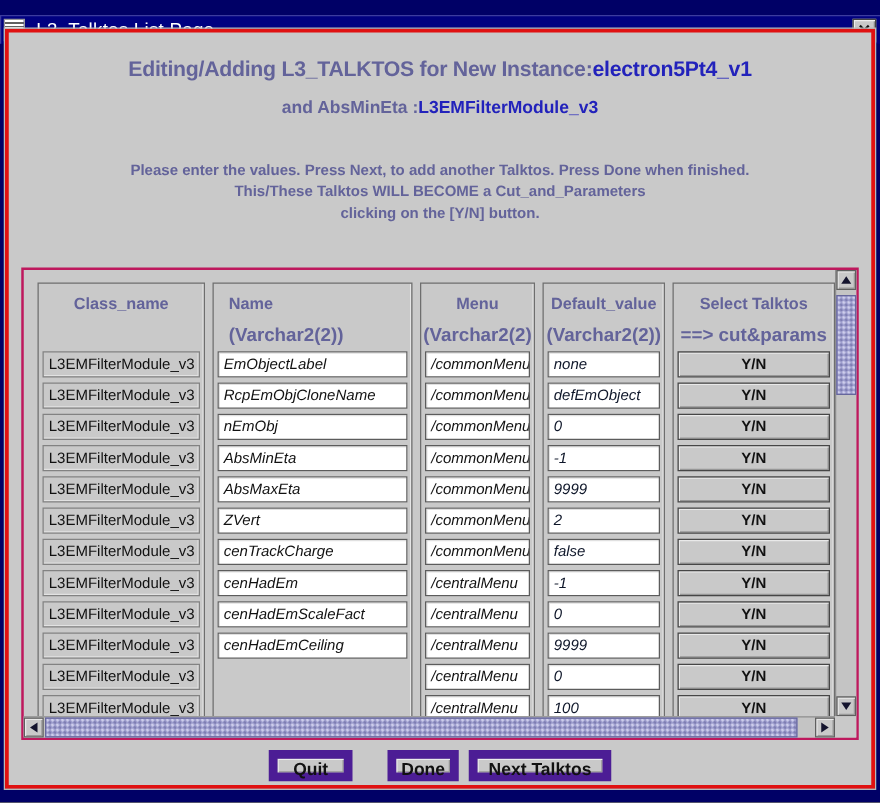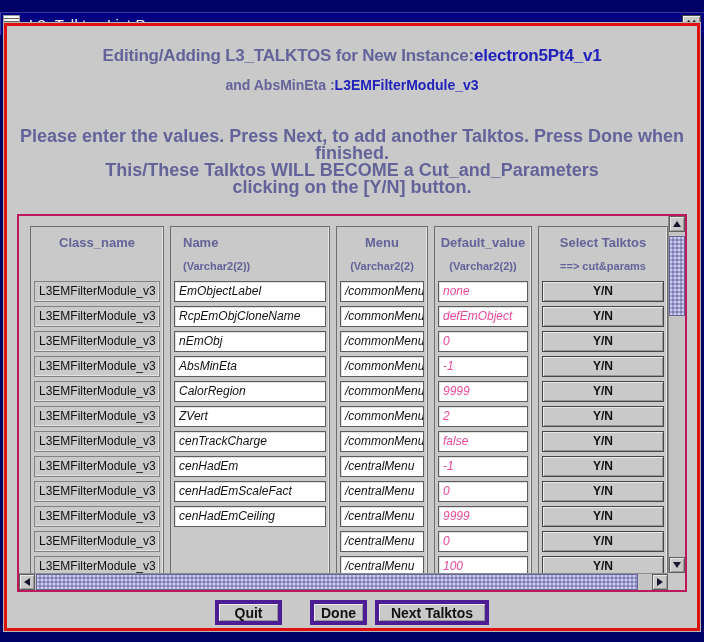--- a/index.html
+++ b/index.html
@@ -41,21 +41,21 @@
     background:#c9c9c9;
   }
 
   .hline1 { position:absolute; top:20px; left:0; right:0; text-align:center;
     font-size:17px; font-weight:bold; color:#63639a; letter-spacing:-0.2px; }
   .hline2 { position:absolute; top:51px; left:0; right:0; text-align:center;
     font-size:14px; font-weight:bold; color:#63639a; }
   .blue { color:#2222bb; }
 
   .instructions { position:absolute; top:102px; left:0; right:0; text-align:center;
-    font-size:18px; font-weight:bold; color:#63639a; line-height:17px; }
+    font-size:12px; font-weight:bold; color:#63639a; line-height:17px; }
 
   
   .scrollpane {
     position:absolute; left:10px; top:188px; width:670px; height:378px;
     border:2px solid #be185d; background:#c9c9c9;
   }
   .viewport { position:absolute; left:0; top:0; right:17px; bottom:17px; overflow:hidden; }
 
   .col {
     position:absolute; top:10px; height:600px;
@@ -64,37 +64,37 @@
   }
   .col-class   { left:11px;  width:134px; }
   .col-name    { left:151px; width:160px; }
   .col-menu    { left:317px; width:92px;  }
   .col-default { left:415px; width:98px;  }
   .col-select  { left:519px; width:130px; }
 
   .col-header { height:54px; padding-top:8px; }
   .col-title { font-size:13px; font-weight:bold; color:#63639a; height:25px;
     text-align:center; white-space:nowrap; overflow:hidden; }
-  .col-sub   { font-size:11px; font-weight:bold; color:#63639a; height:22px;
+  .col-sub   { font-size:15px; font-weight:bold; color:#63639a; height:22px;
     text-align:center; white-space:nowrap; overflow:hidden; }
   .col-name .col-title, .col-name .col-sub { text-align:left; padding-left:12px; }
 
   .rowcells .cell {
     height:21px; margin:0 3px 4px 3px;
     font-size:12px; line-height:19px; white-space:nowrap; overflow:hidden;
   }
   .cell-label {
     background:#c9c9c9; border:1px solid #828282; color:#111;
     padding-left:4px; box-shadow: inset -1px -1px 0 #e2e2e2;
   }
   .cell-input {
     background:#ffffff; border:1px solid #5c5c5c; color:#111;
     padding-left:4px; box-shadow: inset 1px 1px 0 rgba(0,0,0,0.12); font-style: italic;
   }
-  .cell-red { color:#ec4899; }
+  .cell-red { color:#0f172a; }
   .yn-button {
     background:#c9c9c9; border:1px solid #464646; color:#111;
     font-weight:bold; font-size:13px; text-align:center;
     box-shadow: inset 1px 1px 0 #e9e9e9, inset -1px -1px 0 #979797;
     cursor:default;
   }
 
   
   .vsb { position:absolute; top:0; right:0; width:17px; bottom:17px;
     background:#c4c4c4; border-left:1px solid #8e8e8e; }
@@ -127,21 +127,21 @@
       radial-gradient(circle at 3px 3px, #7d7db2 1px, transparent 1.2px);
     background-size:4px 4px;
   }
   .vthumb { position:absolute; left:0; top:20px; width:16px; height:80px; }
   .hthumb { position:absolute; left:17px; top:0; height:16px; width:602px; }
 
   
   .footer { position:absolute; left:0; right:0; top:574px; height:25px;
     display:flex; justify-content:center; gap:8px; }
   .mbtn {
-    height:25px; background:#c9c9c9; border:4px solid #4c1d95;
+    height:25px; background:#c9c9c9; border:7px solid #4c1d95;
     box-shadow: inset 1px 1px 0 #ebebeb, inset -1px -1px 0 #969696;
     font-family:"Liberation Sans", sans-serif;
     font-size:14px; font-weight:bold; color:#111; cursor:default;
   }
   .btn-quit { width:67px; }
   .btn-done { width:57px;margin-left:20px; }
   .btn-next { width:114px; }
 </style>
 </head>
 <body>
@@ -195,21 +195,21 @@
         <div class="col col-name">
           <div class="col-header">
             <div class="col-title">Name</div>
             <div class="col-sub">(Varchar2(2))</div>
           </div>
           <div class="rowcells" id="col-cells-name">
               <div class="cell cell-input">EmObjectLabel</div>
               <div class="cell cell-input">RcpEmObjCloneName</div>
               <div class="cell cell-input">nEmObj</div>
               <div class="cell cell-input">AbsMinEta</div>
-              <div class="cell cell-input">CalorRegion</div>
+              <div class="cell cell-input">AbsMaxEta</div>
               <div class="cell cell-input">ZVert</div>
               <div class="cell cell-input">cenTrackCharge</div>
               <div class="cell cell-input">cenHadEm</div>
               <div class="cell cell-input">cenHadEmScaleFact</div>
               <div class="cell cell-input">cenHadEmCeiling</div>
             </div>
         </div>
 
         <div class="col col-menu">
           <div class="col-header">

